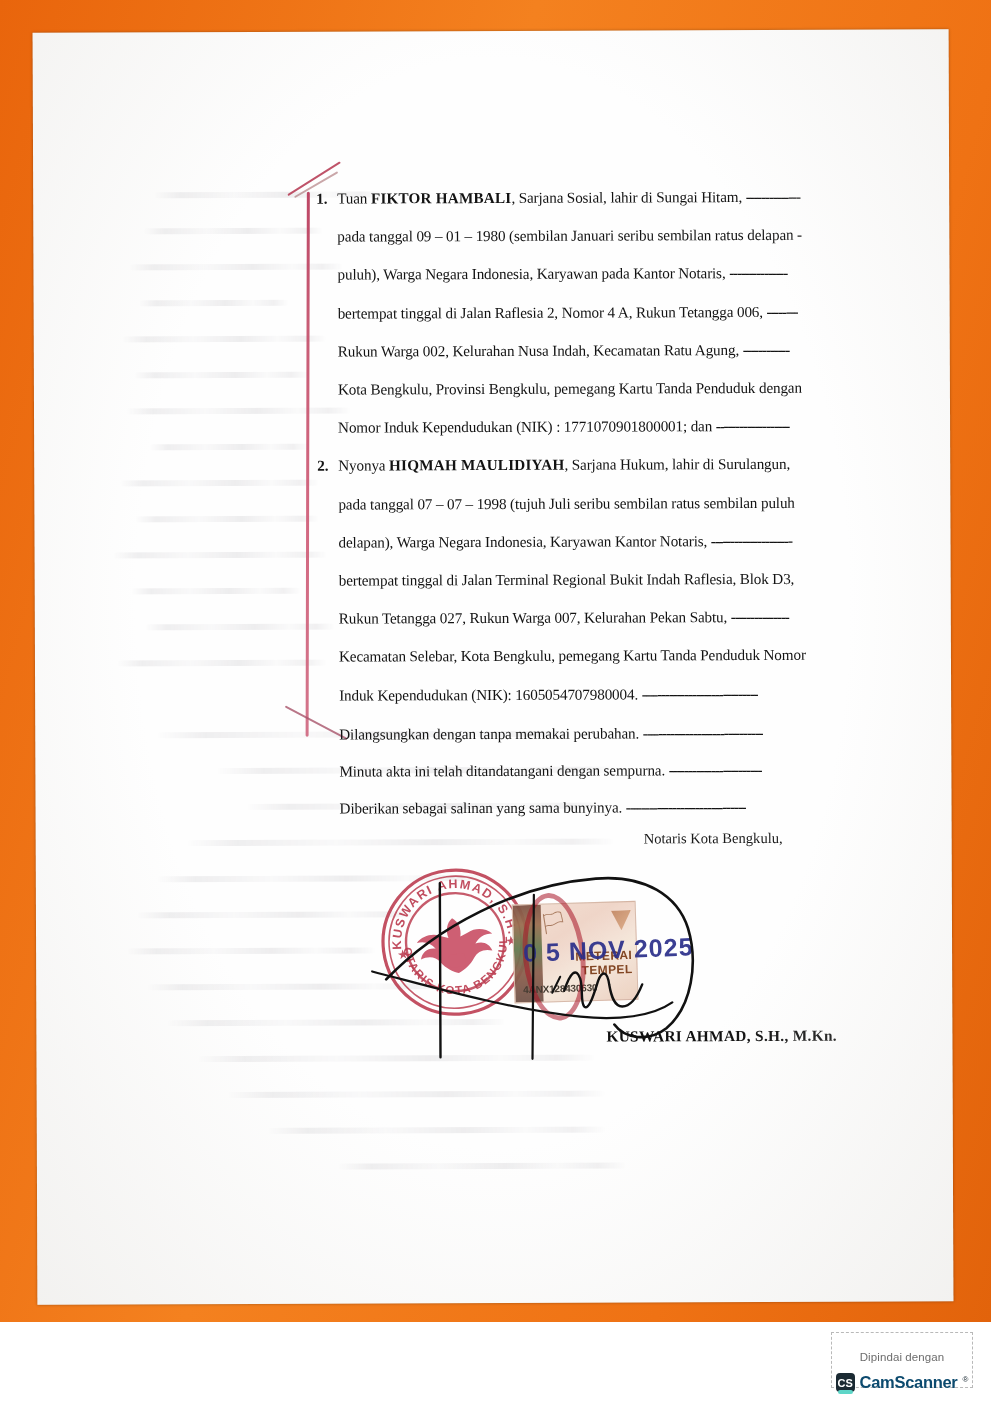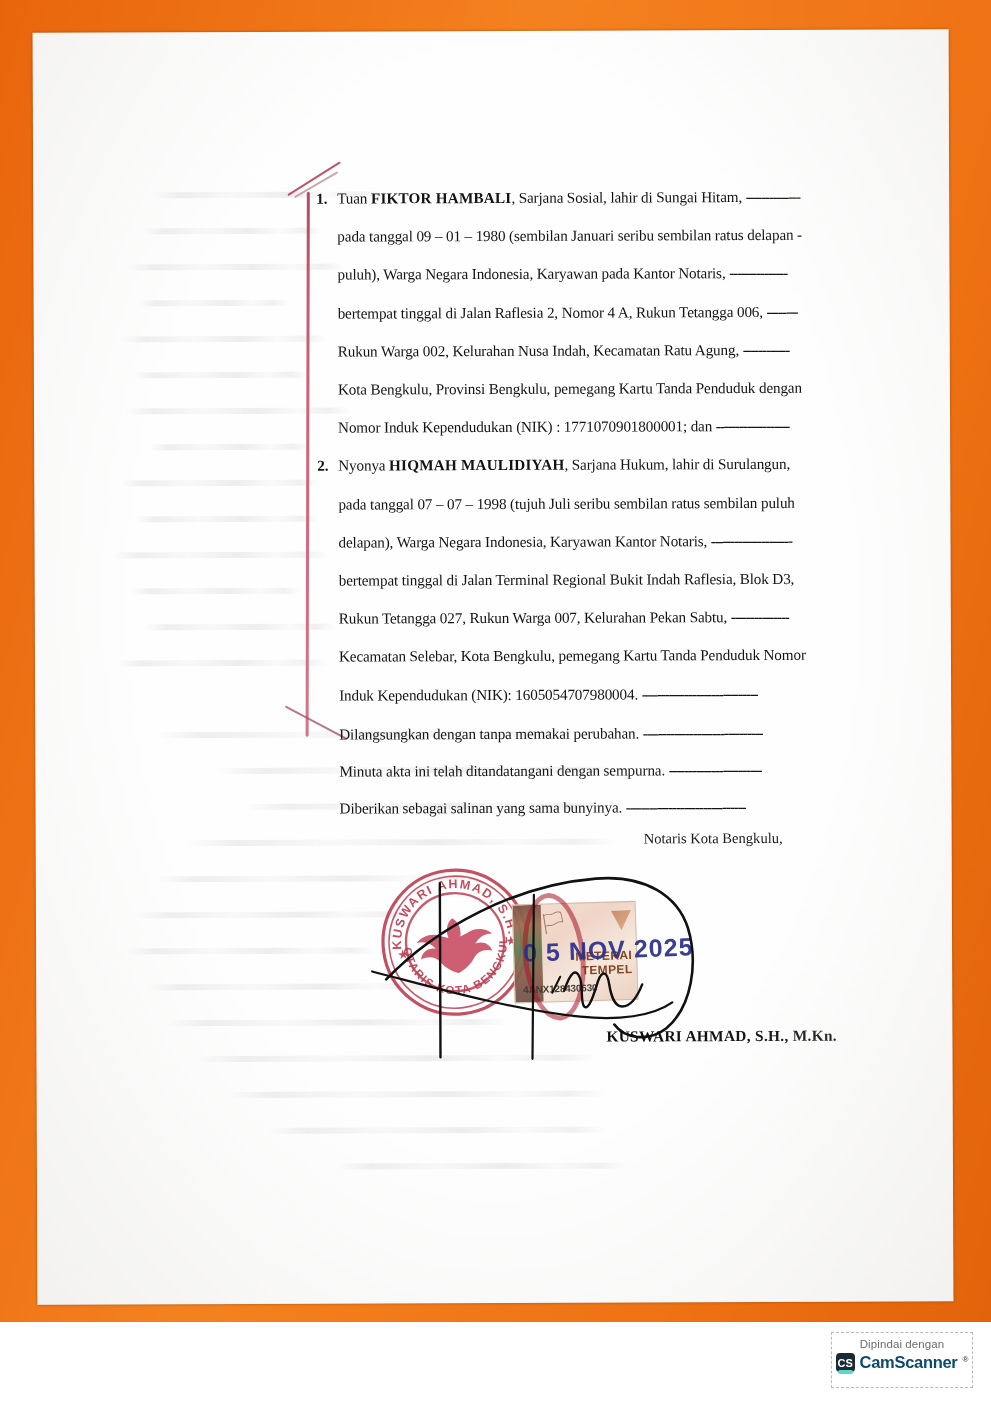--- a/index.html
+++ b/index.html
@@ -310,35 +310,35 @@
   
   #camscanner {
     position: absolute;
     left: 831px;
     top: 1332px;
     width: 142px;
     height: 56px;
     border: 1px dashed #b9b9b9;
     background: #ffffff;
     box-sizing: border-box;
-    padding-top: 5px;
+    padding-top: 18px;
   }
   #cs-tagline {
     text-align: center;
     font-family: "Liberation Sans", sans-serif;
     font-size: 11.5px;
     color: #6d6d6d;
     letter-spacing: 0.1px;
   }
   #cs-row {
     display: flex;
     align-items: center;
     justify-content: center;
     gap: 5px;
-    margin-top: 3px;
+    margin-top: 10px;
   }
   #cs-logo {
     width: 19px;
     height: 19px;
     border-radius: 4px;
     background: #1b2a33;
     color: #ffffff;
     font-family: "Liberation Sans", sans-serif;
     font-size: 11px;
     font-weight: bold;

